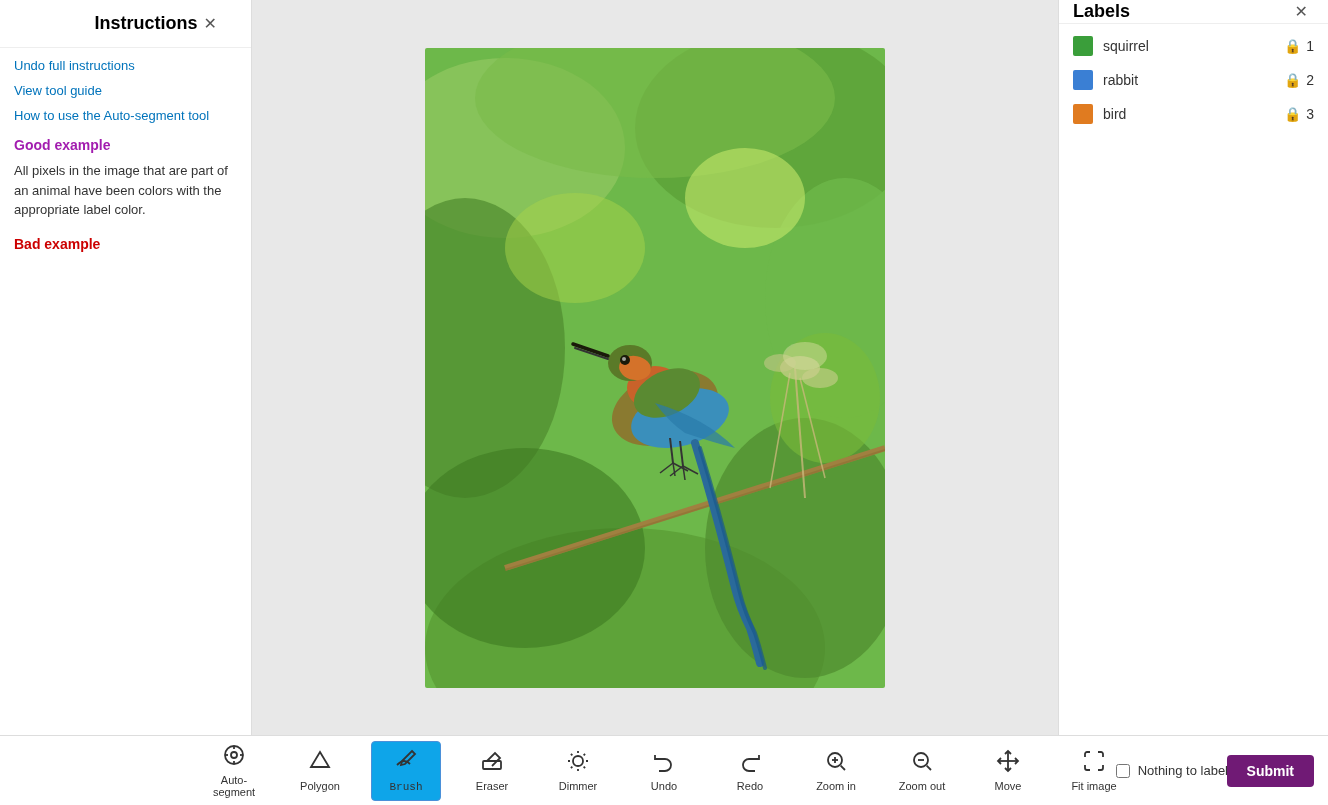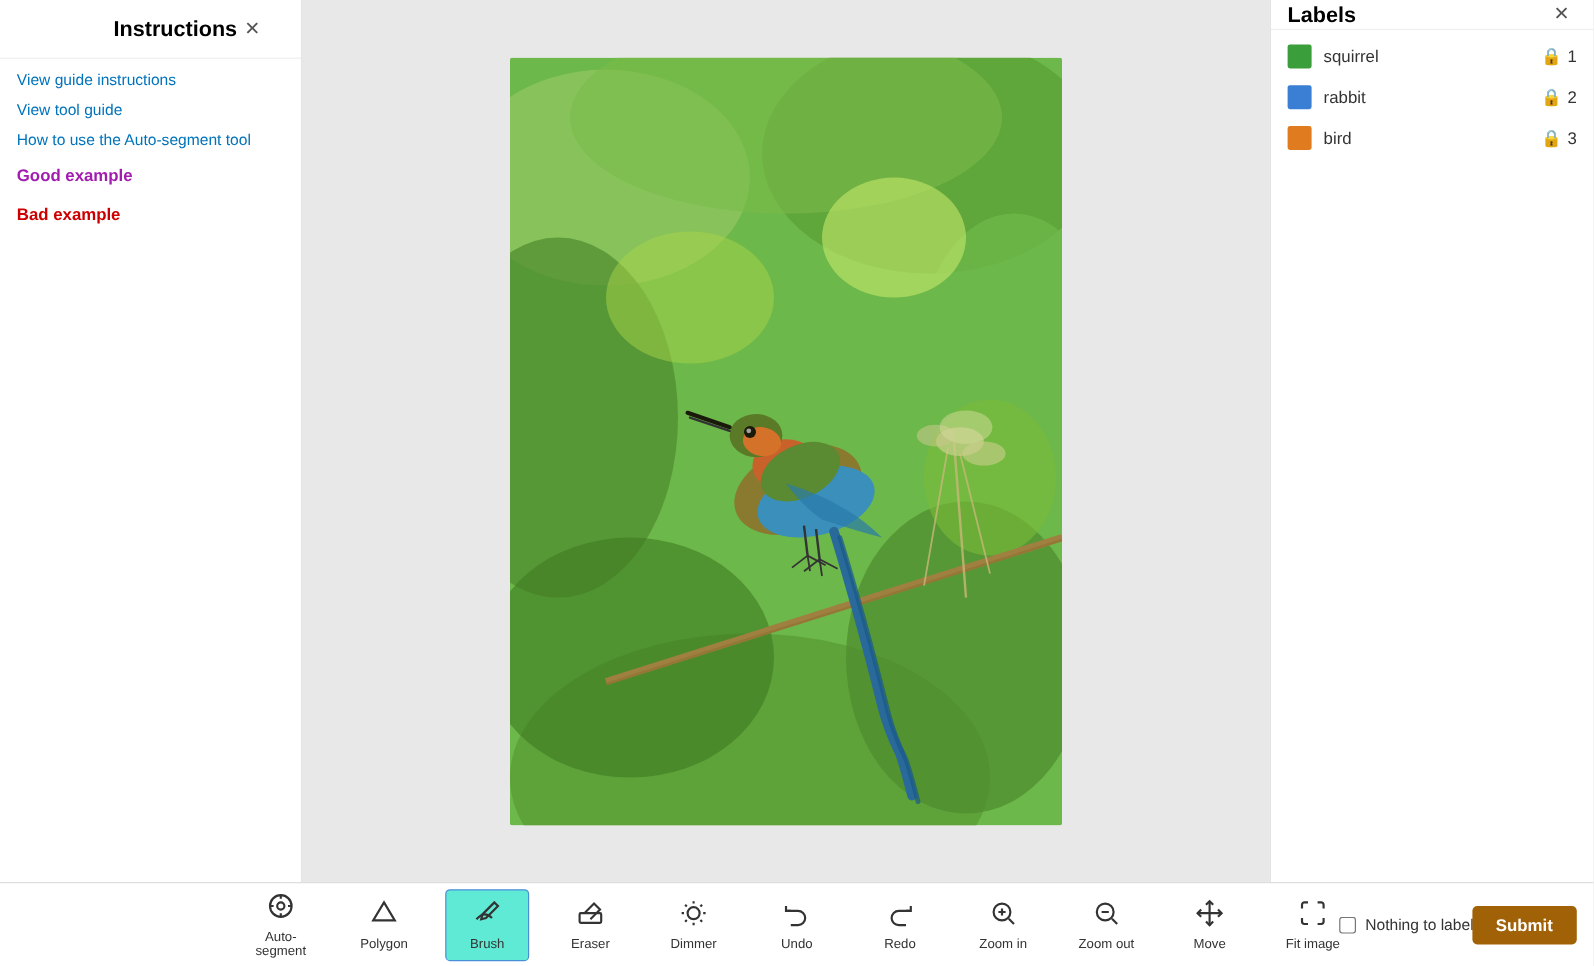--- a/index.html
+++ b/index.html
@@ -176,21 +176,21 @@
       height: 60px;
       border: none;
       background: none;
       cursor: pointer;
       border-radius: 4px;
       color: #333;
       font-size: 11px;
       gap: 4px;
       padding: 4px;
     }
-    .tool-btn.active { background: #5eead4; border: 1px solid #4a90d9; }
+    .tool-btn.active { background: #0ea5e9; border: 1px solid #4a90d9; font-family: Liberation Mono, monospace; }
     .tool-icon {
       font-size: 20px;
       line-height: 1;
     }
     .tool-label {
       font-size: 11px;
       color: #333;
     }
 
     .nothing-to-label-area {
@@ -205,21 +205,21 @@
       height: 14px;
       cursor: pointer;
     }
     .nothing-label-text {
       font-size: 13px;
       color: #333;
     }
     .submit-btn {
       position: absolute;
       right: 14px;
-      background: #a16207;
+      background: #701a75;
       color: #fff;
       border: none;
       border-radius: 4px;
       padding: 8px 20px;
       font-size: 14px;
       font-weight: bold;
       cursor: pointer;
     }
 
     
@@ -232,25 +232,26 @@
 <body>
 
 <div class="main-layout">
 
   <div class="left-panel">
     <div class="left-panel-header">
       <h2>Instructions</h2>
       <button class="close-btn">✕</button>
     </div>
     <div class="left-panel-body">
-      <a class="left-panel-link">View guide instructions</a>
+      <a class="left-panel-link">Undo full instructions</a>
       <a class="left-panel-link">View tool guide</a>
       <a class="left-panel-link">How to use the Auto-segment tool</a>
 
       <div class="section-title-good">Good example</div>
+      <p>All pixels in the image that are part of an animal have been colors with the appropriate label color.</p>
 
       <div class="section-title-bad">Bad example</div>
     </div>
   </div>
 
   <div class="center-area">
     <div class="canvas-area">
 
       <div class="bird-image-container">
         <svg class="bird-image-svg" viewBox="0 0 460 640" xmlns="http://www.w3.org/2000/svg">

